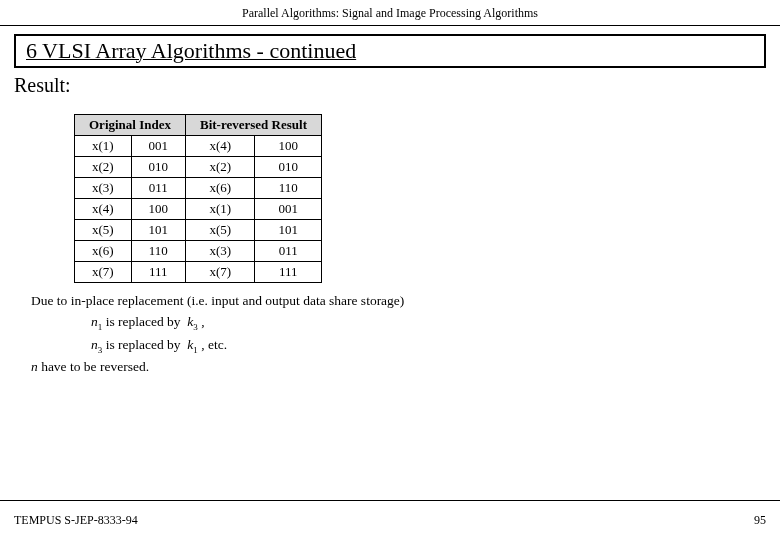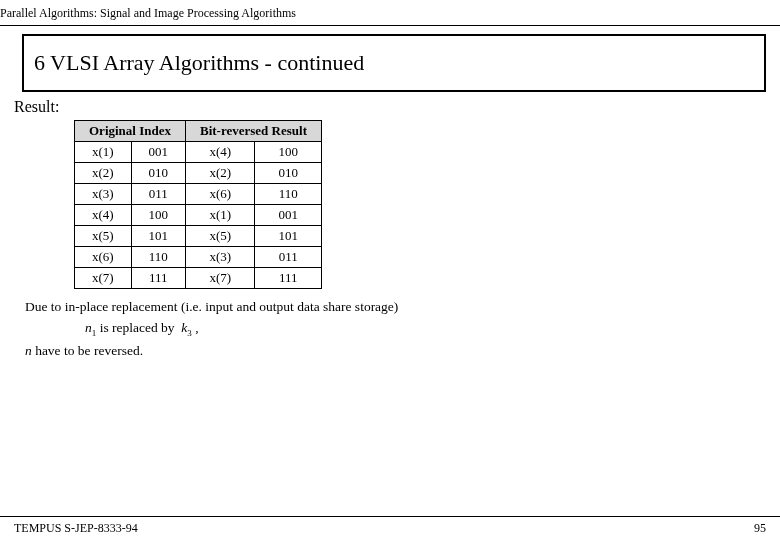--- a/index.html
+++ b/index.html
@@ -8,43 +8,45 @@
       height: 540px;
       background: #fff;
       font-family: 'Times New Roman', Times, serif;
       font-size: 14px;
       color: #000;
       overflow: hidden;
       position: relative;
     }
 
     #header {
+      text-align: center;
       font-size: 12px;
       padding: 6px 0 4px 0;
       border-bottom: 1px solid #000;
     }
 
     #title-box {
       border: 2px solid #000;
-      margin: 8px 14px 6px 22px;
-      padding: 14px 10px;
+      margin: 8px 14px 6px 14px;
+      padding: 2px 10px;
+      text-decoration: underline;
     }
 
     #title-text {
       font-size: 22px;
       font-weight: normal;
     }
 
     #content {
       margin: 4px 14px 0 14px;
     }
 
     #result-label {
-      font-size: 16px;
-      margin-bottom: 4px;
+      font-size: 20px;
+      margin-bottom: 17px;
     }
 
     #table-container {
       margin-left: 60px;
       margin-bottom: 8px;
     }
 
     table {
       border-collapse: collapse;
       font-size: 13px;
@@ -60,37 +62,37 @@
       background: #e0e0e0;
       font-weight: bold;
       font-size: 13px;
     }
 
     .col-group-header {
       background: #d8d8d8;
     }
 
     #description {
-      margin-left: 11px;
+      margin-left: 17px;
       font-size: 13.5px;
       line-height: 1.55;
     }
 
     .math-line {
       margin-left: 60px;
     }
 
     #footer {
       position: absolute;
       bottom: 0;
       left: 0;
       right: 0;
       display: flex;
       justify-content: space-between;
-      padding: 4px 14px;
+      padding: 12px 14px;
       border-top: 1px solid #000;
       font-size: 12px;
     }
 
     sub { font-size: 9px; }
     em { font-style: italic; }
   </style>
 </head>
 <body>
 
@@ -161,20 +163,23 @@
     </table>
   </div>
 
   <div id="description">
     <div>
       <span>Due to in-place replacement (i.e. input and output data share storage)</span>
     </div>
     <div class="math-line">
       <em>n</em><sub>1</sub> is replaced by &nbsp;<em>k</em><sub>3</sub> ,
     </div>
+    <div class="math-line">
+      <em>n</em><sub>3</sub> is replaced by &nbsp;<em>k</em><sub>1</sub> , etc.
+    </div>
     <div>
       <em>n</em> have to be reversed.
     </div>
   </div>
 
 </div>
 
 <div id="footer">
   <span>TEMPUS S-JEP-8333-94</span>
   <span>95</span>

